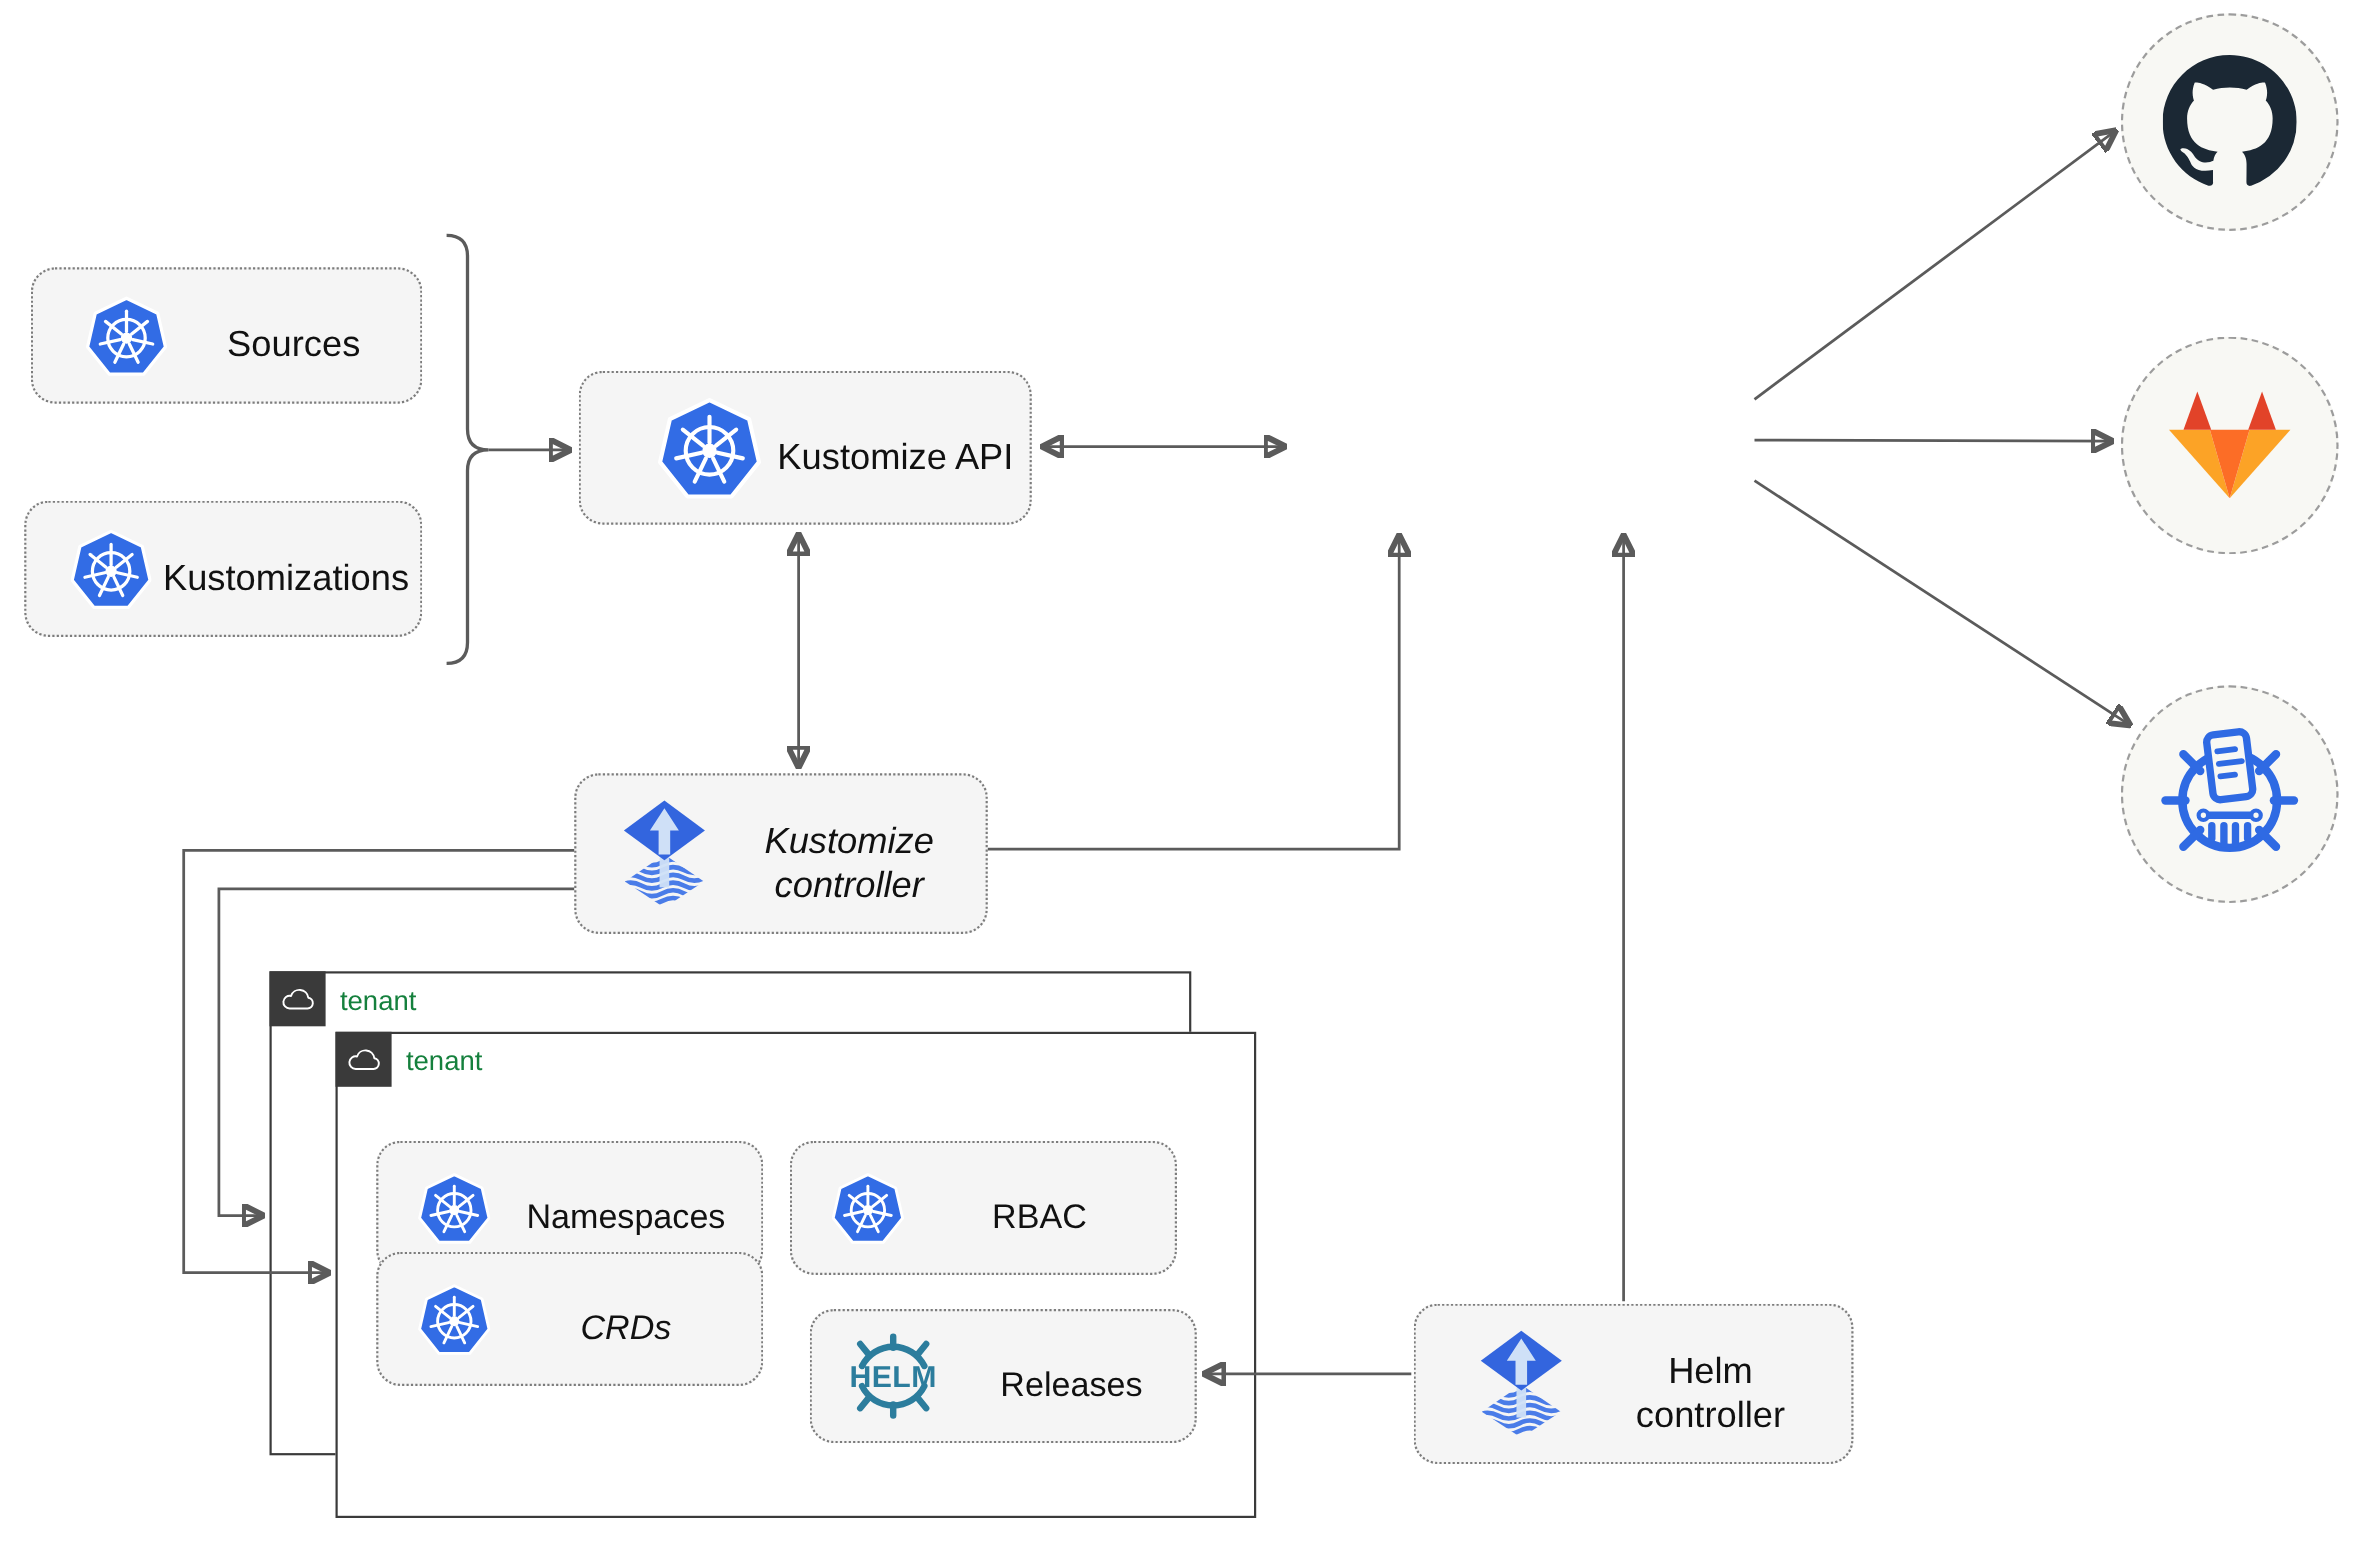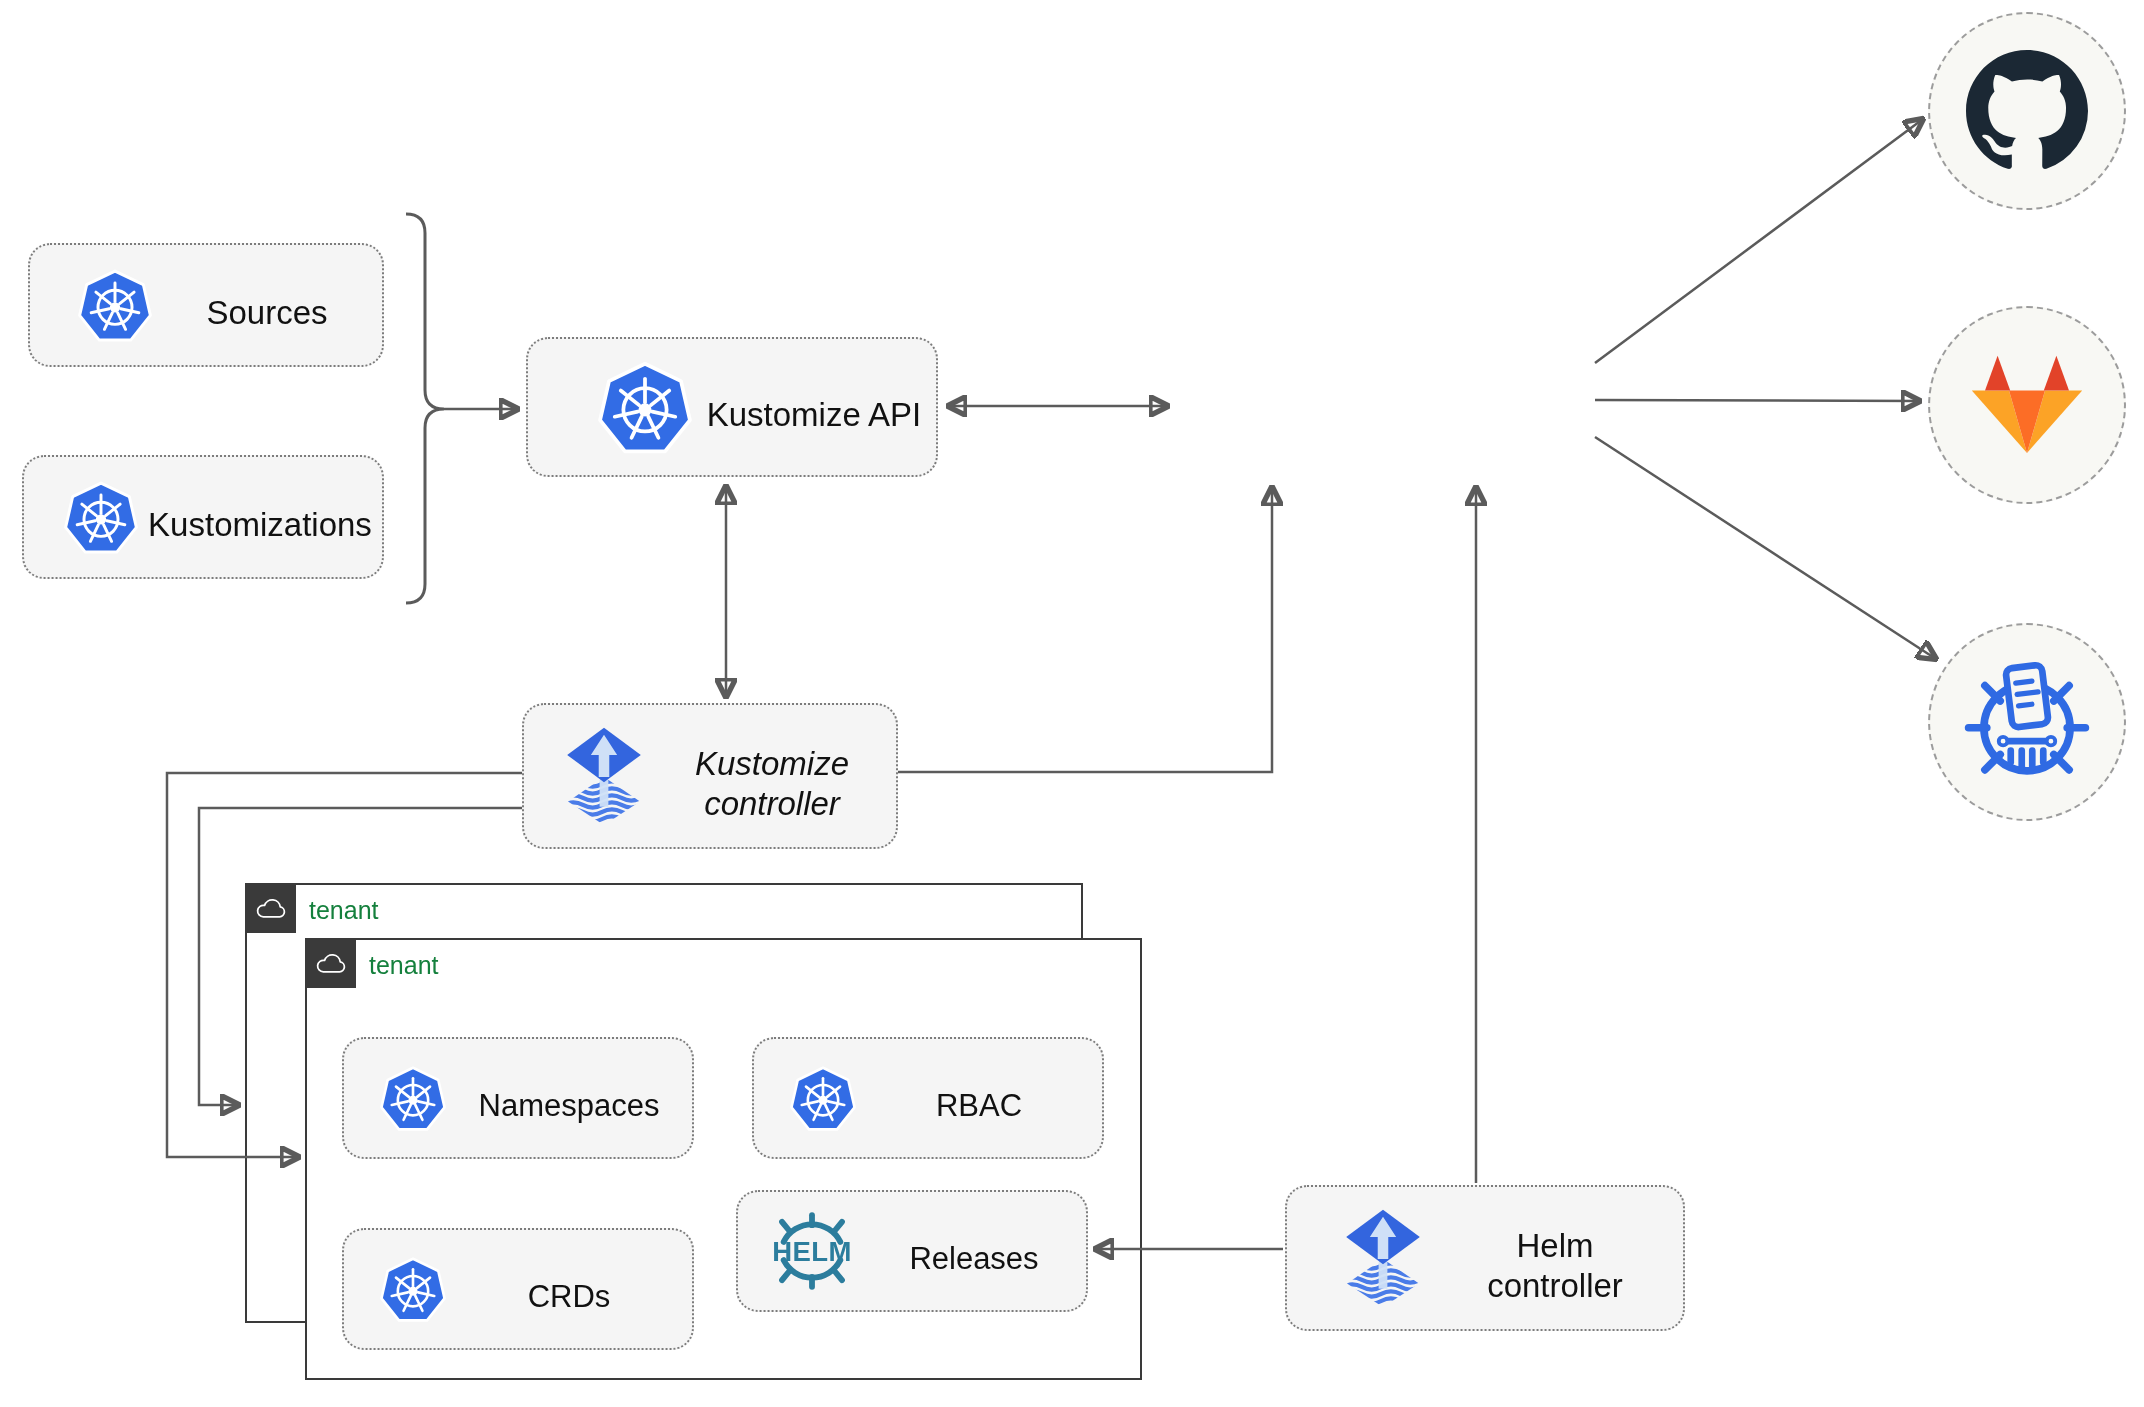--- a/index.html
+++ b/index.html
@@ -255,30 +255,30 @@
 
   <div class="node z3" style="left:342px;top:1037px;width:352px;height:122px;">
     <span class="icon" style="margin-left:36px;">
       <svg width="66" height="67">
           <use href="#sym-k8s"></use>
         </svg>
       </span>
     <div class="label small nowrap">Namespaces</div>
   </div>
 
-  <div class="node z3" style="left:752px;top:1037px;width:352px;height:122px;">
+  <div class="node z3" style="left:718px;top:1037px;width:352px;height:122px;">
     <span class="icon" style="margin-left:36px;">
       <svg width="66" height="67">
           <use href="#sym-k8s"></use>
         </svg>
       </span>
     <div class="label small nowrap">RBAC</div>
   </div>
 
-  <div class="node z3" style="left:342px;top:1228px;width:352px;height:122px;">
+  <div class="node z3" style="left:342px;top:1138px;width:352px;height:122px;font-style:italic;">
     <span class="icon" style="margin-left:36px;">
       <svg width="66" height="67">
           <use href="#sym-k8s"></use>
         </svg>
       </span>
     <div class="label small nowrap">CRDs</div>
   </div>
 
   <div class="node z3" style="left:736px;top:1190px;width:352px;height:122px;">
     <span class="icon" style="margin-left:24px;position:relative;">

